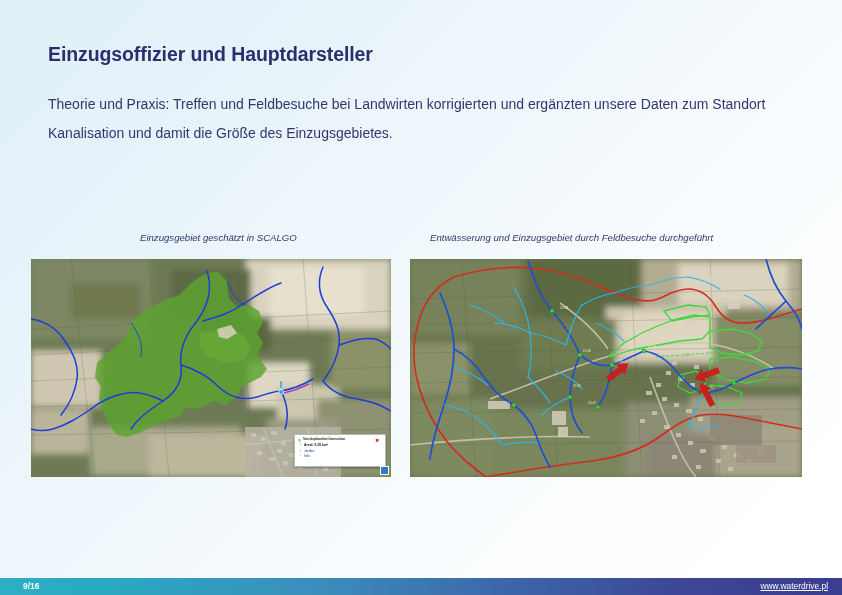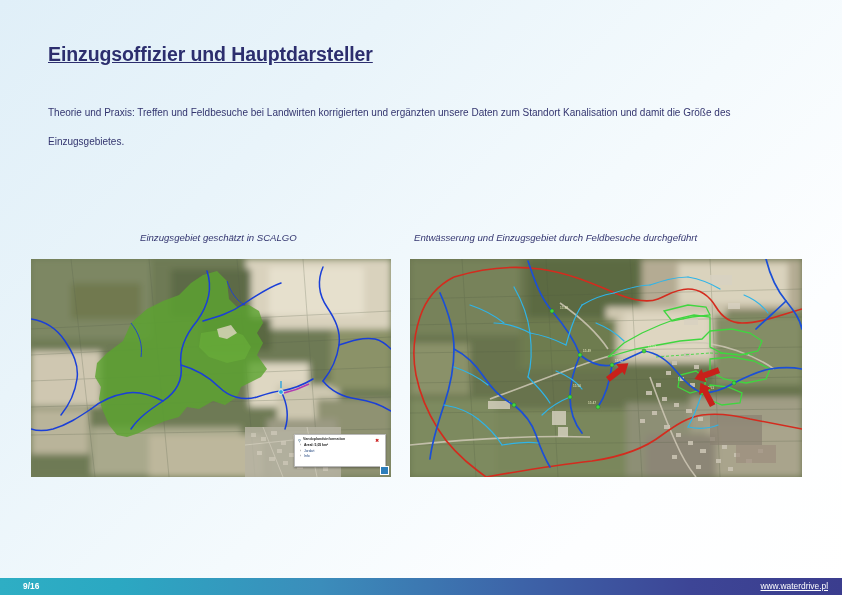--- a/index.html
+++ b/index.html
@@ -25,46 +25,44 @@
   
   #title {
     position: absolute;
     left: 48px;
     top: 43px;
     font-size: 19.5px;
     font-weight: bold;
     color: #2c2e6e;
     letter-spacing: -0.1px;
     white-space: nowrap;
-    text-decoration: underline;
   }
 
   
   #body-text {
     position: absolute;
     left: 48px;
     top: 90px;
     width: 730px;
-    font-size: 10px;
+    font-size: 14px;
     color: #33356f;
     line-height: 29px;
-    margin-top: 8px;
   }
 
   
   .caption {
     position: absolute;
     font-size: 9.6px;
     color: #33356f;
     white-space: nowrap;
     top: 232px;
     font-style: italic;
   }
   #caption-left  { left: 140px; }
-  #caption-right { left: 414px; }
+  #caption-right { left: 430px; }
 
   
   .map {
     position: absolute;
     overflow: hidden;
     background: #6d6e52;
   }
   #map-left {
     left: 31px;
     top: 259px;

